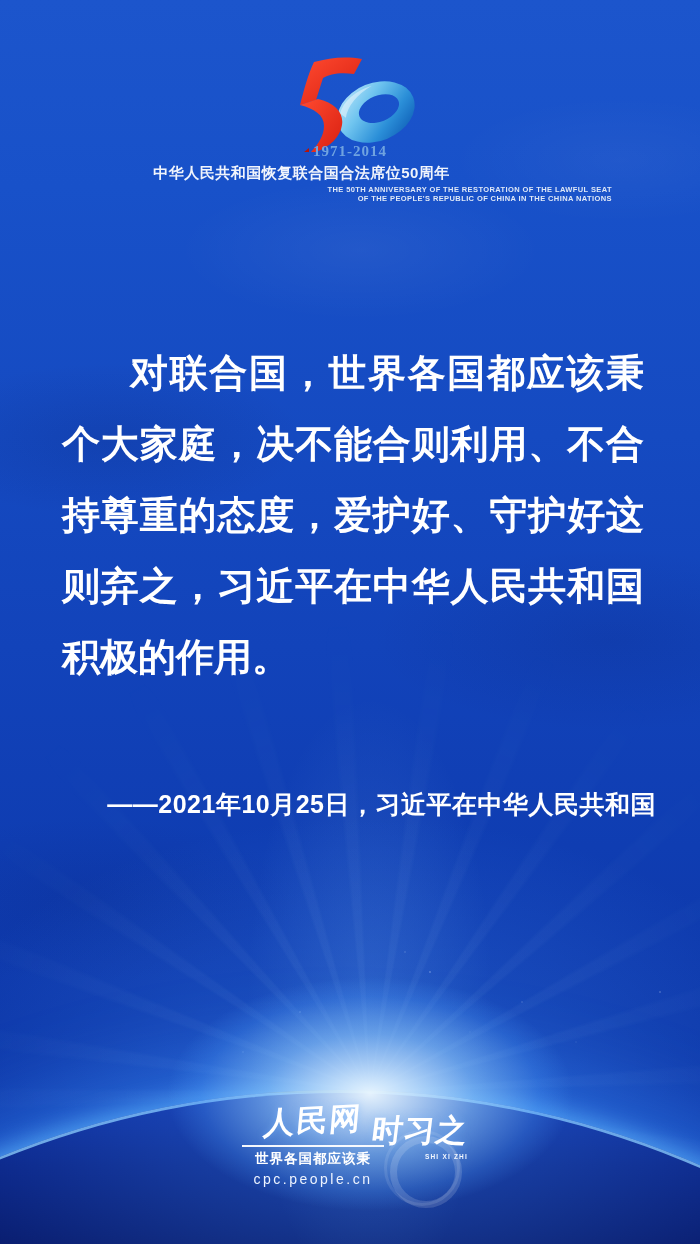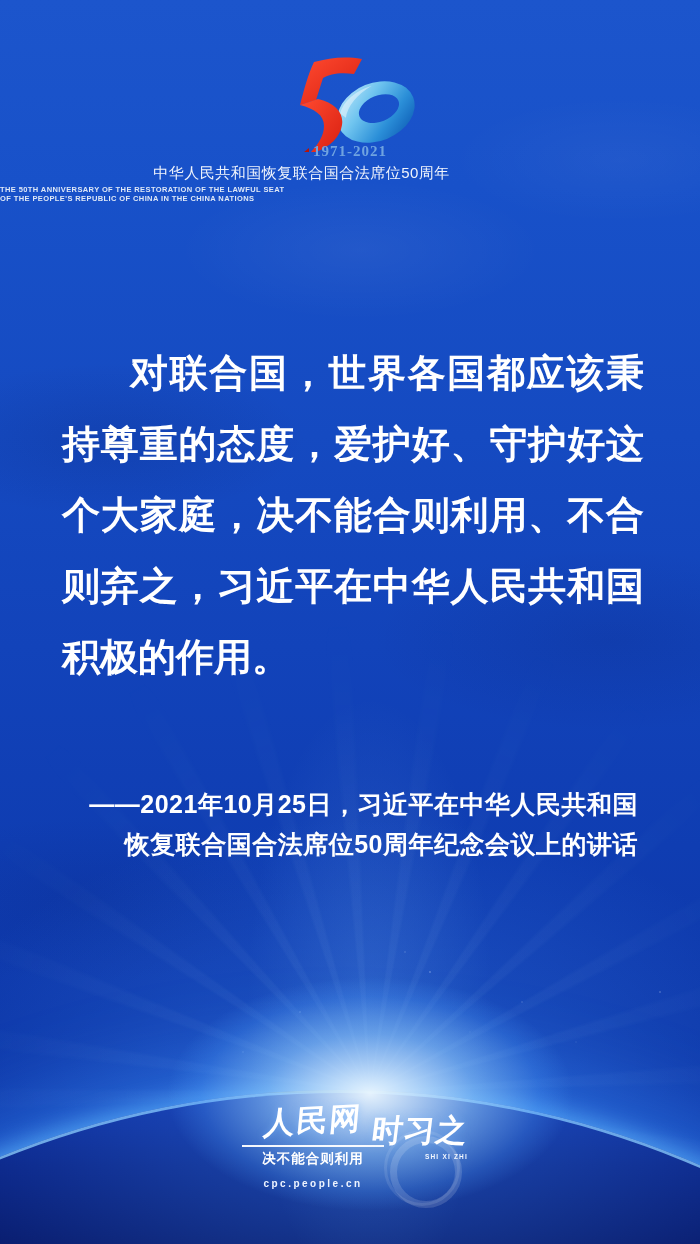--- a/index.html
+++ b/index.html
@@ -50,40 +50,40 @@
     background:linear-gradient(180deg,#0d2fa6 0%,#0a2487 4%,#081a6a 9%,#050f44 16%,#03081f 32%,#02040f 60%);
     border-top:3px solid rgba(150,215,255,.75);
     box-shadow:0 -2px 24px 2px rgba(100,190,255,.75), 0 -18px 80px 18px rgba(60,145,255,.45);
   }
   
   .logo50{position:absolute;left:284px;top:56px;width:134px;height:96px;}
   .years{position:absolute;left:0;top:143px;width:700px;text-align:center;
     font-family:"Liberation Serif","DejaVu Serif",serif;font-weight:bold;
     font-size:15px;letter-spacing:1px;color:#6fa3e0;}
   .title-cn{position:absolute;left:0;top:164px;width:603px;text-align:center;
-    font-size:15px;font-weight:normal;letter-spacing:.5px;color:#f0f4fc;}
-  .title-en{position:absolute;left:0;width:612px;text-align:left;
+    font-size:15px;font-weight:bold;letter-spacing:.5px;color:#f0f4fc;}
+  .title-en{position:absolute;left:0;width:612px;text-align:right;
     font-size:7.5px;font-weight:bold;letter-spacing:.4px;color:#dfe8f7;}
   .title-en.l1{top:185px;} .title-en.l2{top:194px;}
   
   .quote{position:absolute;left:62px;top:338px;width:582px;color:#ffffff;font-weight:bold;}
   .quote .line{height:71px;line-height:71px;font-size:38px;letter-spacing:0;
     text-align:justify;text-align-last:justify;white-space:nowrap;}
   .quote .line.first{padding-left:68px;font-family:Liberation Serif, serif;}
   .quote .line.last{text-align:left;text-align-last:left;}
   
-  .attr{position:absolute;right:62px;top:784px;width:600px;text-align:right;
+  .attr{position:absolute;right:44px;top:784px;width:600px;text-align:right;
     color:#ffffff;font-weight:600;font-size:25px;line-height:40px;letter-spacing:.5px;}
   
   .pd-logo{position:absolute;left:240px;top:1100px;width:146px;text-align:center;color:#fff;}
   .pd-script{font-size:31px;font-weight:bold;transform:rotate(-3deg) skewX(-8deg);
     letter-spacing:2px;text-shadow:0 0 6px rgba(120,180,255,.5);}
   .pd-rule{height:2px;background:rgba(255,255,255,.95);margin:3px 2px 0 2px;}
   .pd-site{margin-top:3px;font-size:13.5px;font-weight:bold;letter-spacing:1px;}
-  .pd-url{margin-top:10px;font-size:10px;font-weight:bold;letter-spacing:2.5px;color:#eef4ff;}
+  .pd-url{margin-top:3px;font-size:14px;font-weight:normal;letter-spacing:2.5px;color:#eef4ff;}
   .sxz{position:absolute;left:372px;top:1110px;width:110px;color:#fff;}
   .sxz-ring{position:absolute;left:18px;top:26px;width:58px;height:58px;border-radius:50%;
     border:7px solid rgba(255,255,255,.15);}
   .sxz-ring::after{content:"";position:absolute;left:-13px;top:-13px;width:70px;height:70px;border-radius:50%;
     border:3px solid rgba(255,255,255,.10);}
   .sxz-text{position:relative;font-size:31px;font-weight:bold;transform:skewX(-7deg);
     letter-spacing:1px;text-shadow:0 0 8px rgba(120,180,255,.45);}
   .sxz-sub{position:relative;margin-top:1px;padding-right:14px;text-align:right;
     font-size:6.5px;font-weight:bold;letter-spacing:1.2px;color:#f2f7ff;}
 </style>
@@ -118,42 +118,41 @@
       <path fill="rgba(255,255,255,0.45)" d="M -34,-12 a 38,26 0 0 1 40,-14 a 50,30 0 0 0 -36,20 Z"></path>
     </g>
 
     <g>
       <path fill="url(#redg)" d="M30,6 C46,2 60,0 78,3 L70,18 C56,16 46,18 39,22 L32,44 L16,49 C20,34 24,18 30,6 Z"></path>
       <path fill="url(#redg)" d="M16,49 L34,43 C51,47 60,57 58,69 C56,83 42,94 25,98 C34,89 40,80 40,70 C40,59 31,53 16,49 Z"></path>
       <path fill="#b81408" d="M25,98 C22,99 19,99.5 16,99 C19.5,96.5 22,94.5 25,92 Z"></path>
     </g>
   </svg>
 
-  <div class="years">1971-2021</div>
+  <div class="years">1971-2014</div>
   <div class="title-cn">中华人民共和国恢复联合国合法席位50周年</div>
   <div class="title-en l1">THE 50TH ANNIVERSARY OF THE RESTORATION OF THE LAWFUL SEAT</div>
   <div class="title-en l2">OF THE PEOPLE'S REPUBLIC OF CHINA IN THE CHINA NATIONS</div>
 
   <div class="quote">
     <div class="line first">对联合国，世界各国都应该秉</div>
+    <div class="line">个大家庭，决不能合则利用、不合</div>
     <div class="line">持尊重的态度，爱护好、守护好这</div>
-    <div class="line">个大家庭，决不能合则利用、不合</div>
     <div class="line">则弃之，习近平在中华人民共和国</div>
     <div class="line last">积极的作用。</div>
   </div>
 
   <div class="attr">
     <div>——2021年10月25日，习近平在中华人民共和国</div>
-    <div>恢复联合国合法席位50周年纪念会议上的讲话</div>
   </div>
 
   <div class="pd-logo">
     <div class="pd-script">人民网</div>
     <div class="pd-rule"></div>
-    <div class="pd-site">决不能合则利用</div>
+    <div class="pd-site">世界各国都应该秉</div>
     <div class="pd-url">cpc.people.cn</div>
   </div>
 
   <div class="sxz">
     <div class="sxz-ring"></div>
     <div class="sxz-text">时习之</div>
     <div class="sxz-sub">SHI XI ZHI</div>
   </div>
 
 </div>

